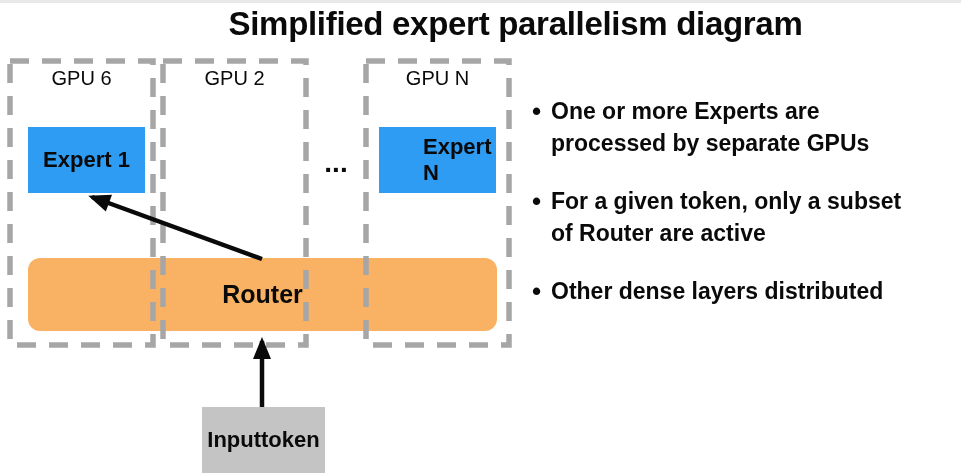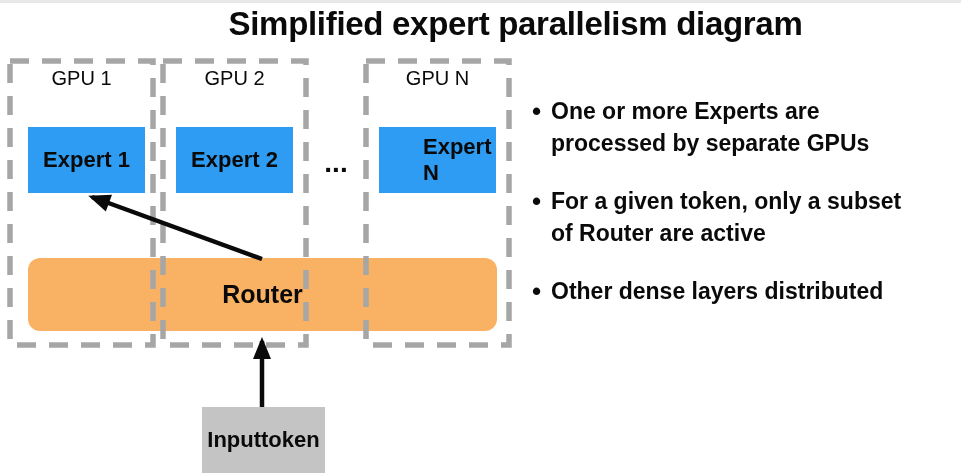--- a/index.html
+++ b/index.html
@@ -95,29 +95,26 @@
   }
   .note-lines{flex:1;}
 </style>
 </head>
 <body>
 
 <div class="canvas">
 
   <div class="page-title">Simplified expert parallelism diagram</div>
 
-  <div class="gpu-label g1">GPU 1</div>
+  <div class="gpu-label g1">GPU 6</div>
   <div class="gpu-label g2">GPU 2</div>
   <div class="gpu-label gn">GPU N</div>
 
   <div class="expert-box e1">
     <span>Expert 1</span>
-  </div>
-  <div class="expert-box e2">
-    <span>Expert 2</span>
   </div>
   <div class="expert-box en">
     <span>Expert N</span>
   </div>
 
   <div class="ellipsis">...</div>
 
   <div class="router-box">
     <span>Router</span>
   </div>

